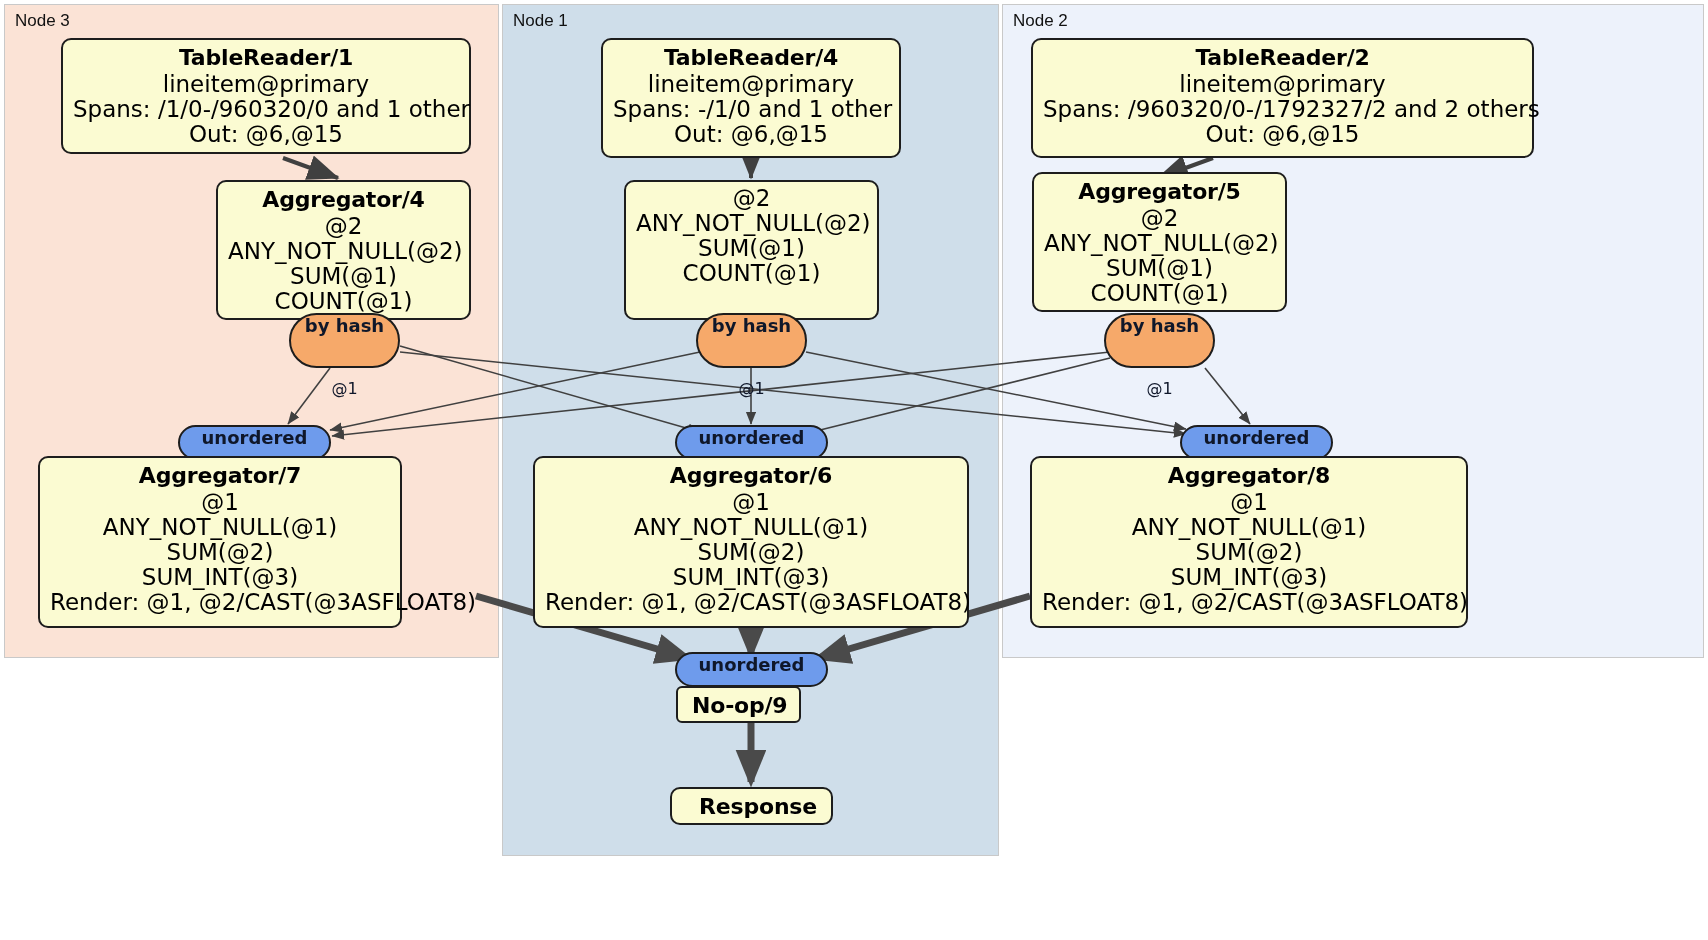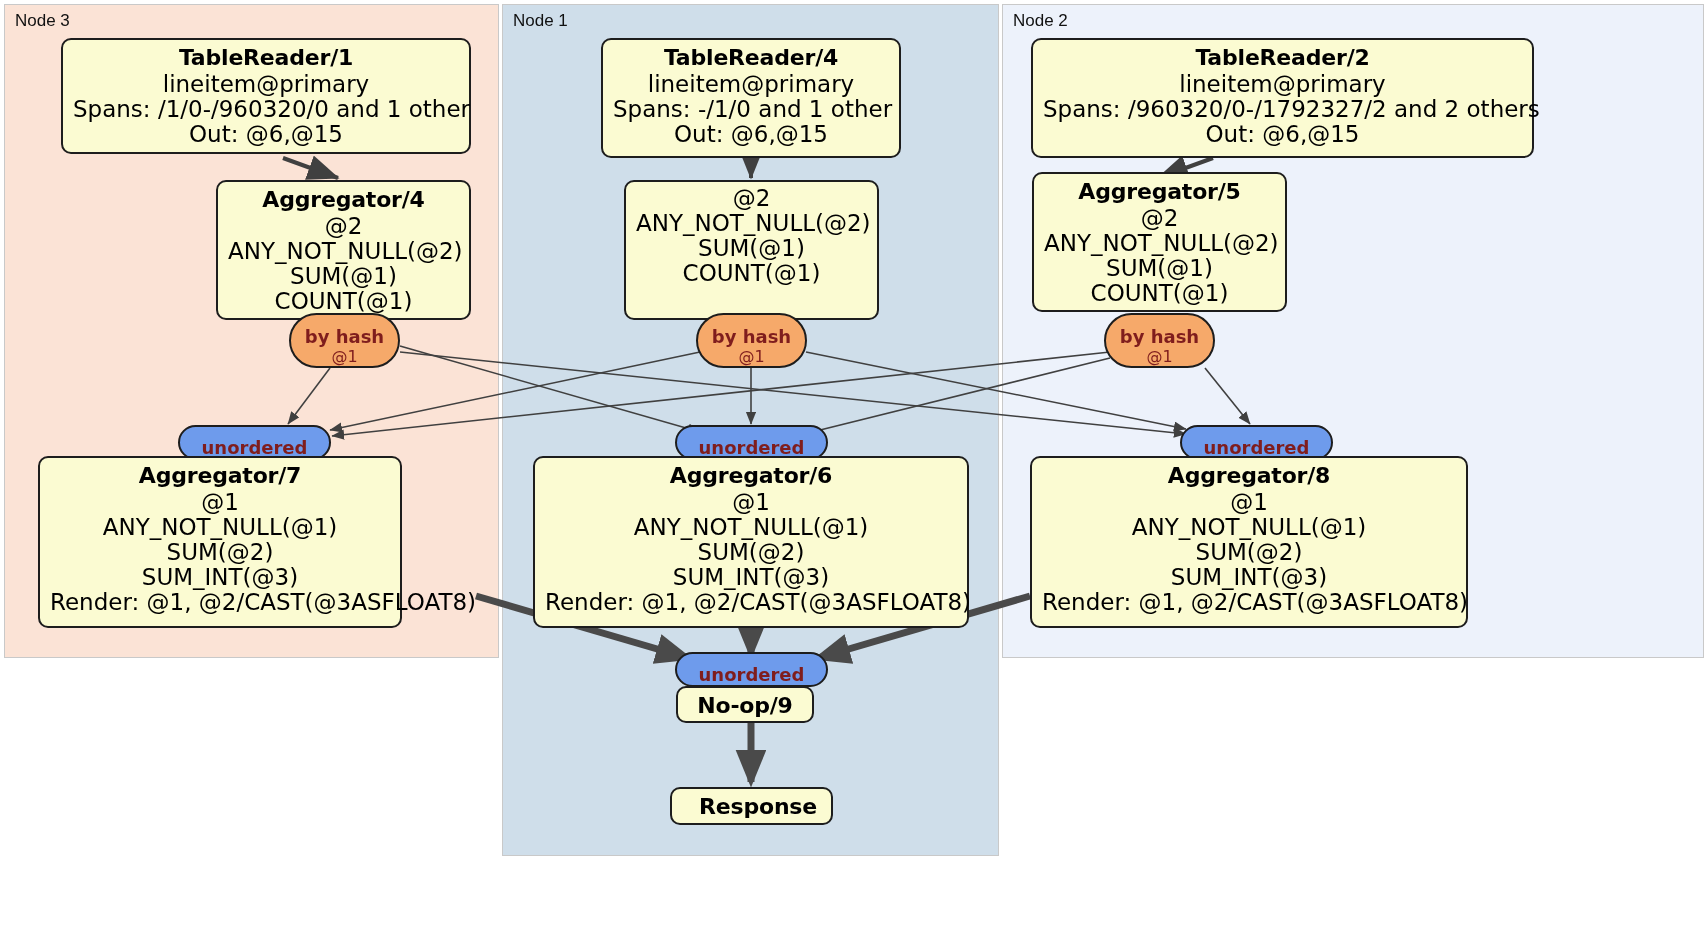--- a/index.html
+++ b/index.html
@@ -67,26 +67,27 @@
   }
 
   
   .badge {
     position: absolute;
     box-sizing: border-box;
     border: 2px solid #1d1d1d;
     border-radius: 999px;
     text-align: center;
     font-family: "DejaVu Sans", sans-serif;
-    color: #7f1d1d;
+    color: #0f172a;
     display: flex;
     flex-direction: column;
     align-items: center;
-    justify-content: flex-end;
+    justify-content: flex-start;
     line-height: 1;
+    gap: 43px;
   }
   .badge.hash {
     background: #f6a96a;
   }
   .badge.sync {
     background: #6e9bec;
   }
   .badge-label {
     font-weight: bold;
     font-size: 18px;
@@ -286,21 +287,21 @@
     <div class="proc-line">ANY_NOT_NULL(@1)</div>
     <div class="proc-line">SUM(@2)</div>
     <div class="proc-line">SUM_INT(@3)</div>
     <div class="proc-line">Render: @1, @2/CAST(@3ASFLOAT8)</div>
   </div>
 
   <div class="badge sync" style="left:675px; top:652px; width:153px; height:35px;">
     <span class="badge-label">unordered</span>
   </div>
 
-  <div class="proc-box compact" style="left:676px; top:686px; width:138px; height:37px;">
+  <div class="proc-box compact" style="left:676px; top:686px; width:125px; height:37px;border-radius:6px;">
     <div class="proc-title">No-op/9</div>
   </div>
 
   <div class="proc-box compact" style="left:670px; top:787px; width:163px; height:38px;text-align:right;">
     <div class="proc-title">Response</div>
   </div>
 
 </div>
 
 </body></html>

